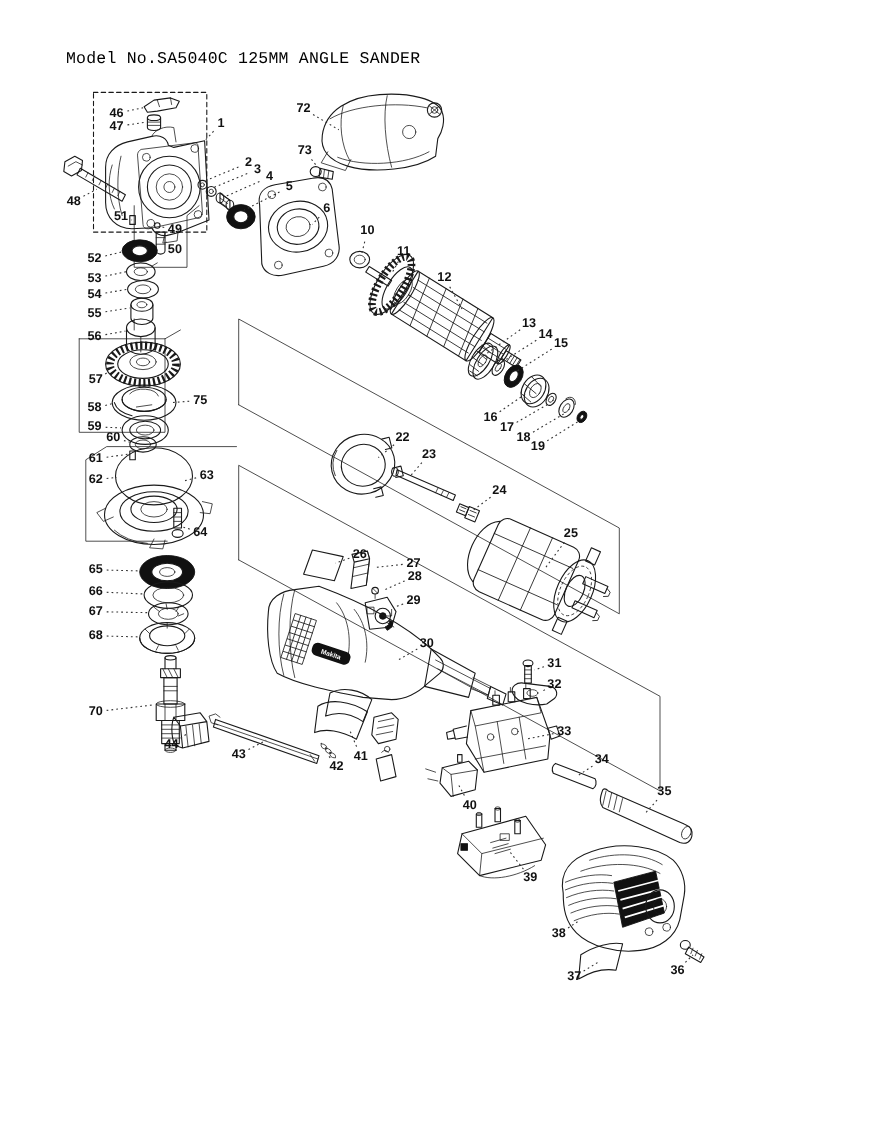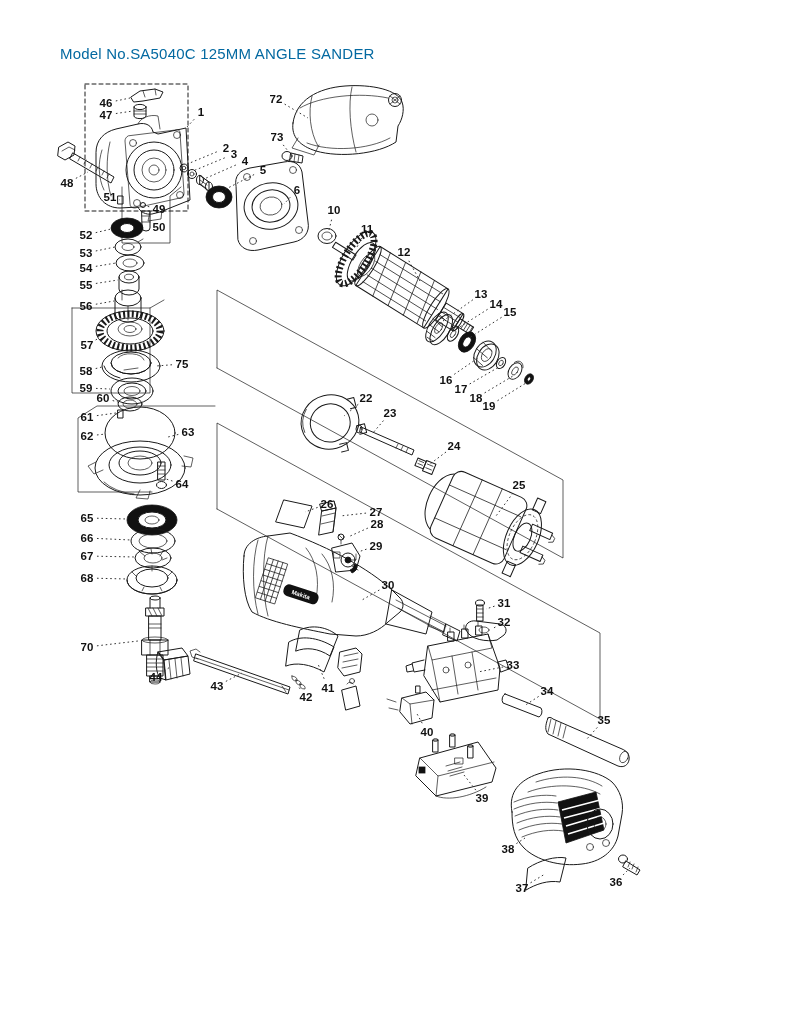--- a/index.html
+++ b/index.html
@@ -1,19 +1,19 @@
 <!DOCTYPE html>
 <html><head>
 <meta charset="utf-8">
 <style>
   html,body{margin:0;padding:0;background:#fff;}
   .page{position:relative;width:793px;height:1024px;background:#fff;overflow:hidden;
         font-family:"Liberation Sans", sans-serif;}
-  .title{position:absolute;left:60px;top:45px;font-size:15px;color:#0369a1;
-         letter-spacing:.2px;white-space:pre;}
+  .title{position:absolute;left:60px;top:45px;font-size:15px;color:#000000;
+         letter-spacing:.2px;white-space:pre;font-family:Liberation Mono, monospace;}
   svg{position:absolute;left:0;top:0;}
   svg .ln{stroke:#1a1a1a;fill:none;stroke-width:1;stroke-linecap:round;stroke-linejoin:round;}
   svg .thin{stroke:#1a1a1a;fill:none;stroke-width:.7;stroke-linecap:round;stroke-linejoin:round;}
   svg .blk{fill:#111;stroke:#111;stroke-width:.8;}
   svg .wht{fill:#fff;stroke:#1a1a1a;stroke-width:1;}
   svg .teeth{fill:none;stroke:#1a1a1a;stroke-width:7;stroke-dasharray:2 2.4;}
   svg .leader{stroke:#333;stroke-width:1;stroke-dasharray:1.6 2.8;fill:none;}
   svg text.plabel{font-family:"Liberation Sans",sans-serif;font-size:11.5px;font-weight:600;fill:#111;}
   svg text.logo{font-family:"Liberation Sans",sans-serif;font-size:6px;font-weight:700;fill:#fff;}
 </style>

